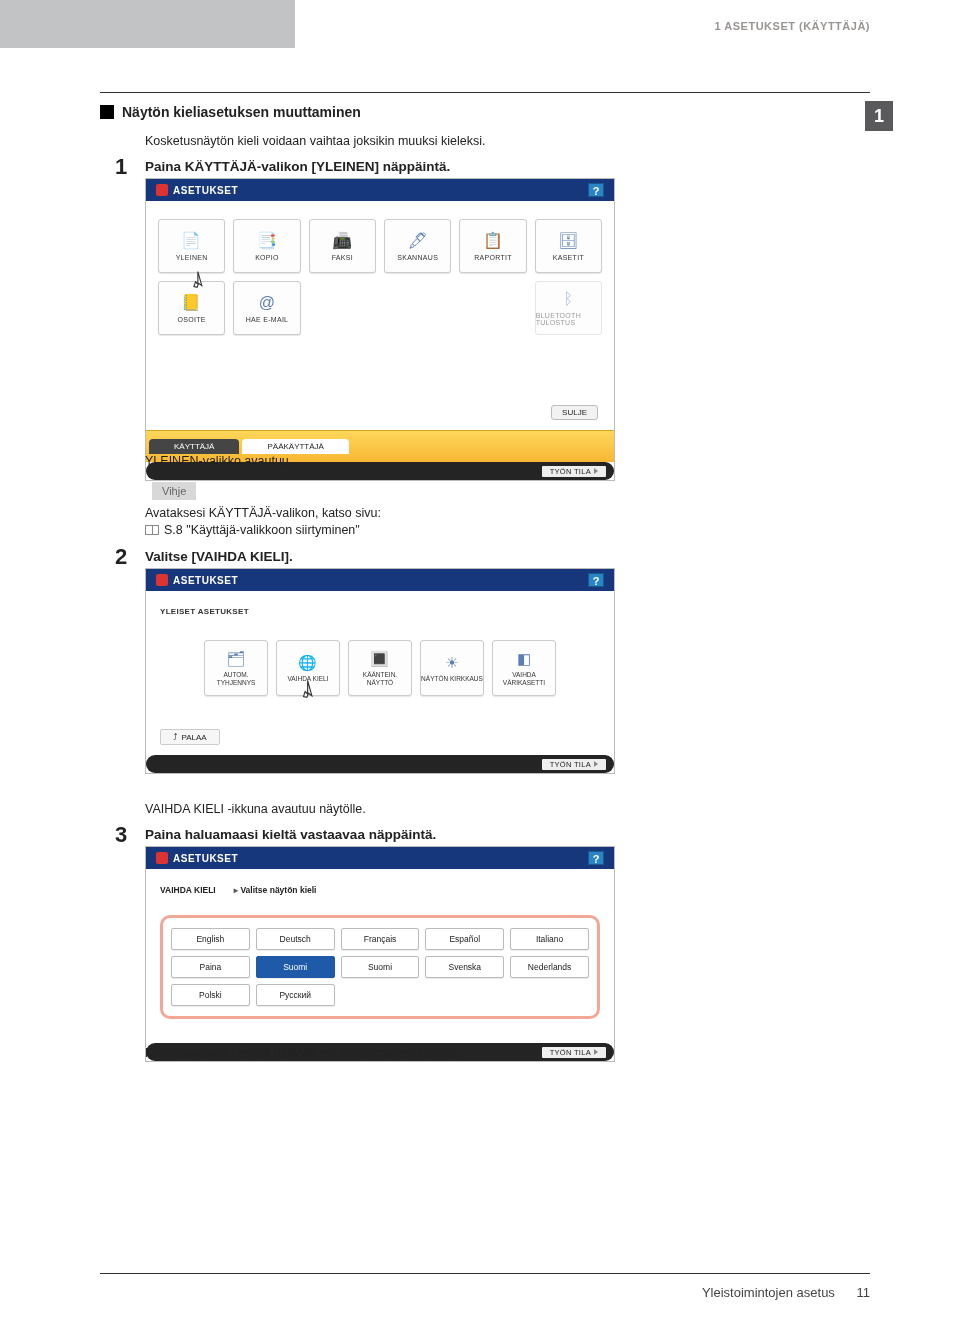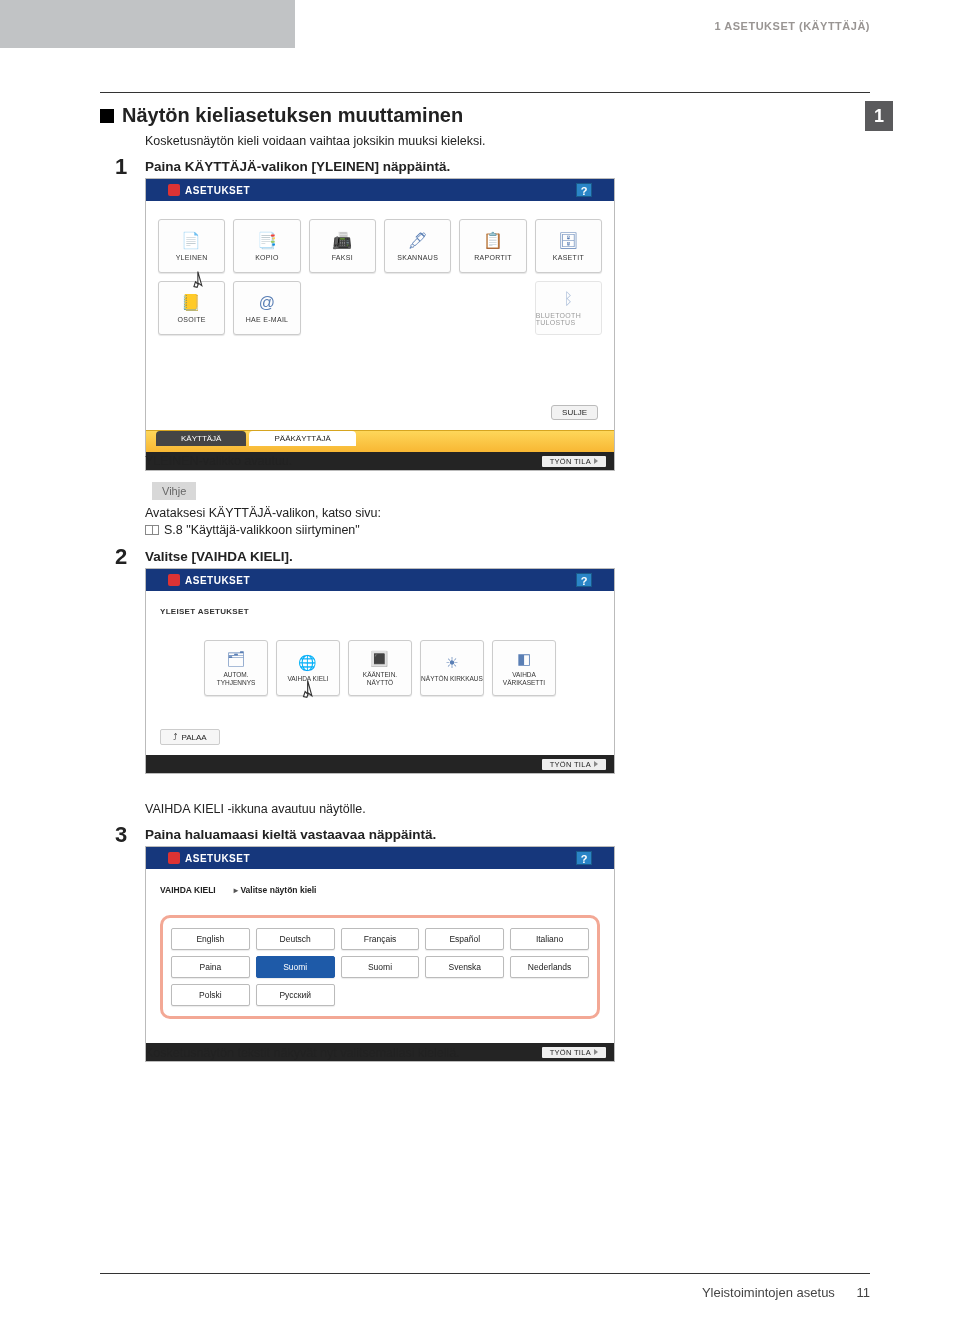--- a/index.html
+++ b/index.html
@@ -40,21 +40,21 @@
     font-size: 18px;
     text-align: center;
     line-height: 30px;
   }
   .section-title-row {
     position: absolute;
     top: 104px; left: 100px;
     display: flex; align-items: center; gap: 8px;
   }
   .sq { width: 14px; height: 14px; background: #000; display: inline-block; }
-  .section-title { font-size: 20px; font-weight: bold; }
+  .section-title { font-size: 14px; font-weight: bold; }
   .intro { position: absolute; top: 134px; left: 145px; font-size: 12.5px; }
   .step-num {
     position: absolute;
     left: 115px;
     font-size: 22px; font-weight: bold;
   }
   .step-text {
     position: absolute;
     left: 145px;
     font-size: 13.5px; font-weight: bold;
@@ -75,34 +75,35 @@
   .panel {
     position: absolute;
     left: 145px;
     width: 470px;
     background: #fff;
     border: 1px solid #bbb;
   }
   .titlebar {
     height: 22px; background: #16377c;
     display: flex; align-items: center; justify-content: space-between;
-    padding: 0 22px;
+    padding: 0 10px;
   }
   .titlebar-left { display: flex; align-items: center; gap: 5px; }
   .ti-icon { width: 12px; height: 12px; background: #d33; border-radius: 2px; }
   .ti-text { color: #fff; font-size: 10px; font-weight: bold; letter-spacing: 0.5px; }
   .q-icon {
     width: 16px; height: 14px; background: #2a85c7;
     color: #fff; font-size: 11px; font-weight: bold;
     text-align: center; line-height: 14px; border: 1px solid #1a5a8a;
   }
   .statusbar {
     height: 18px; background: #242424;
     display: flex; justify-content: flex-end; align-items: center;
     padding-right: 8px;
+    border-radius: 9px;
   }
   .status-btn {
     background: #eee; font-size: 7.5px; padding: 1px 8px;
     border-radius: 1px; letter-spacing: 0.3px;
     display: flex; align-items: center; gap: 3px;
   }
   .tri { width: 0; height: 0; border-top: 3px solid transparent;
          border-bottom: 3px solid transparent; border-left: 4px solid #888; }
   
   .s1-body {
@@ -122,21 +123,21 @@
   .s1-cell.disabled { opacity: 0.5; box-shadow: none; }
   .s1-cell .ic { font-size: 16px; color: #5a7fb5; }
   .s1-cell .lbl { font-size: 7px; color: #333; letter-spacing: 0.3px; }
   .s1-row2 { display: grid; grid-template-columns: repeat(6, 1fr); gap: 8px; margin-top: 8px; }
   .s1-blank { height: 70px; }
   .s1-bottom { display: flex; justify-content: flex-end; padding: 0 4px; }
   .sulje-btn { font-size: 8px; background: #f2f2f2; border: 1px solid #bbb;
                padding: 2px 10px; border-radius: 3px; }
   .s1-tabbar {
     background: linear-gradient(#fed75a, #f8b733);
-    height: 22px; display: flex; align-items: flex-start; padding-left: 10px;
+    height: 32px; display: flex; align-items: center; padding-left: 3px;
     border-top: 1px solid #d6a520;
   }
   .s1-tab { font-size: 8px; padding: 3px 25px; background: #fff;
             border-top-left-radius: 4px; border-top-right-radius: 4px; margin-right: 3px;
             position: relative; }
   .s1-tab.active { background: #454545; color: #fff; }
   .pointer {
     position: absolute; left: 32px; top: 50px;
     width: 20px; height: 22px;
     pointer-events: none;

